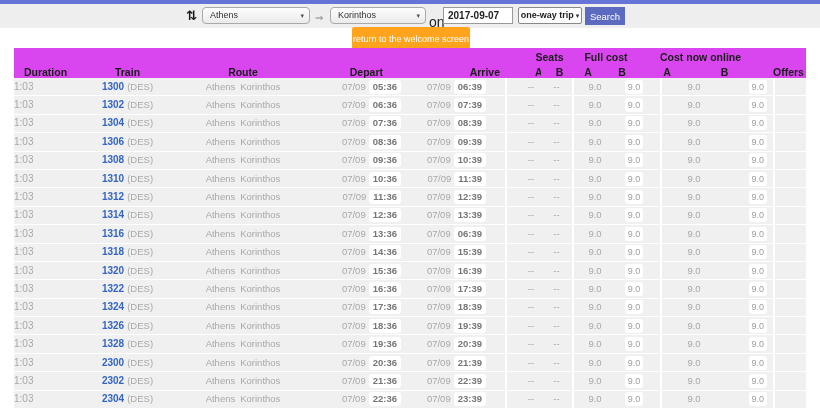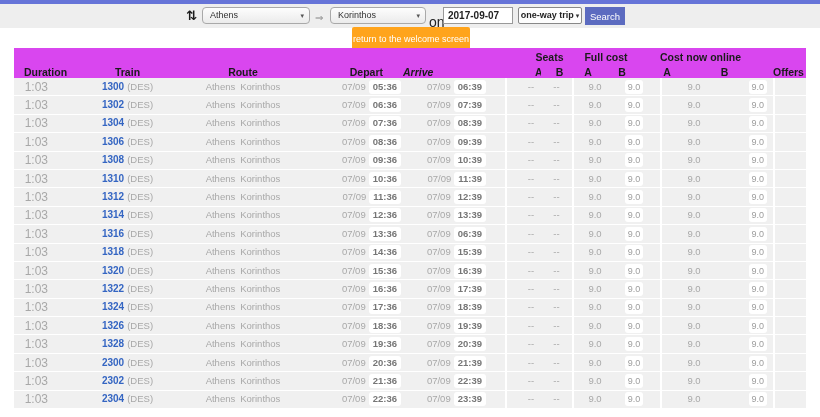--- a/index.html
+++ b/index.html
@@ -29,33 +29,33 @@
 
   table.sched{position:absolute;left:14px;top:48px;width:792px;border-collapse:separate;border-spacing:0;table-layout:fixed;}
   table.sched td,table.sched th{margin:0;box-sizing:border-box;overflow:hidden;white-space:nowrap;}
   thead td,thead th{background:#d946ef;height:15px;padding:0;font-size:10.5px;font-weight:bold;color:#1b1b1b;vertical-align:bottom;}
   .gh{text-align:center;}
   .gh-seats{padding-left:22px;}
   .gh-full{padding-right:20px;text-align:center;}
   .gh-online{padding-right:35px;text-align:center;}
   .h-dur,.h-train,.h-route{text-align:center;}
   .h-dep{text-align:right;padding-right:20px;}
-  .h-arr{text-align:left;padding-right:5px;font-style:italic;}
+  .h-arr{text-align:right;padding-right:5px;}
   .h-sa{text-align:center;padding-left:30px;}
   .h-sb{text-align:center;padding-left:6px;}
   .h-fa{text-align:center;padding-right:12px;}
   .h-fb{text-align:center;padding-right:32px;}
   .h-oa{text-align:center;padding-right:42px;}
   .h-ob{text-align:center;padding-right:40px;}
   .h-off{text-align:center;padding-right:14px;}
 
   tbody td{background:#f0f0f0;border-bottom:1px solid #fff;height:18.4px;font-size:9.5px;color:#a8a8a8;
            padding:0;vertical-align:middle;line-height:16px;}
   tbody td.gsep{border-left:2px solid #fff;}
-  .c-dur{text-align:right;padding-right:29px;font-size:12px;}
+  .c-dur{padding-right:29px;font-size:10px;}
   .c-train{text-align:center;}
   .tno{color:#3465c2;font-weight:bold;font-size:10px;cursor:pointer;}
   .ttype{color:#a8a8a8;font-size:9.5px;margin-left:3px;}
   .c-route{text-align:center;}
   .rt2{margin-left:5px;}
   .c-dep{text-align:right;padding-right:2px;}
   .c-arr{text-align:right;padding-right:19px;}
   .ddate{margin-right:3px;}
   .pill{display:inline-block;background:#fff;border-radius:3px;line-height:12px;}
   .pill.time{font-weight:bold;color:#767676;padding:1px 4px;font-size:9.5px;}

